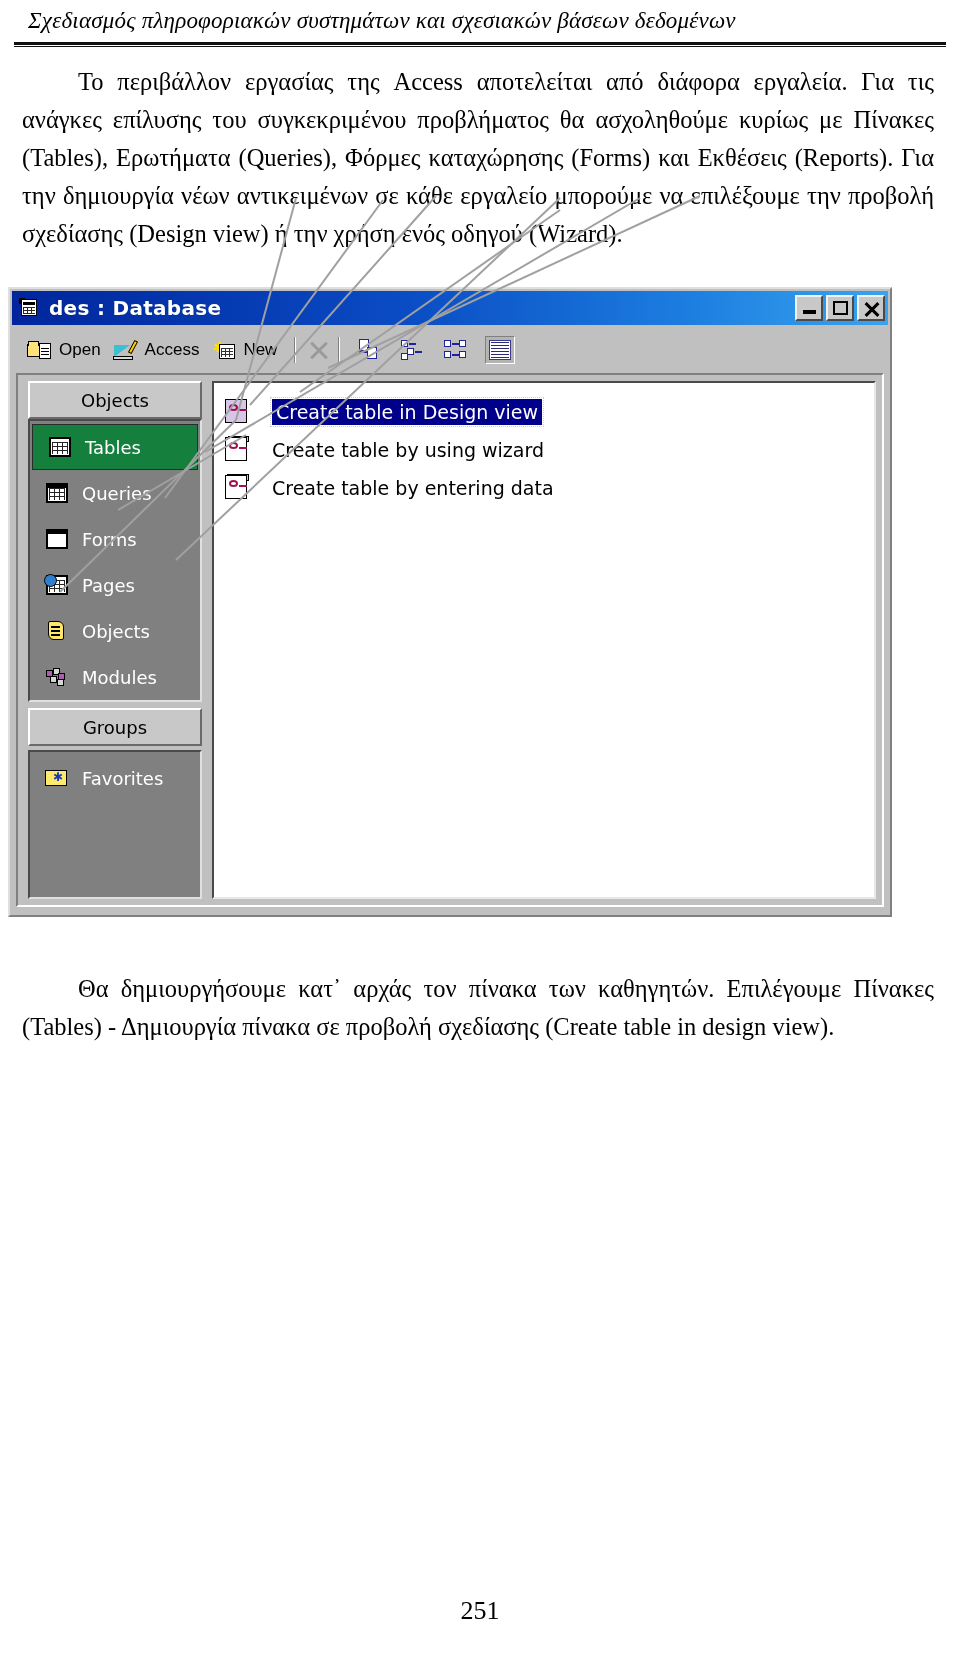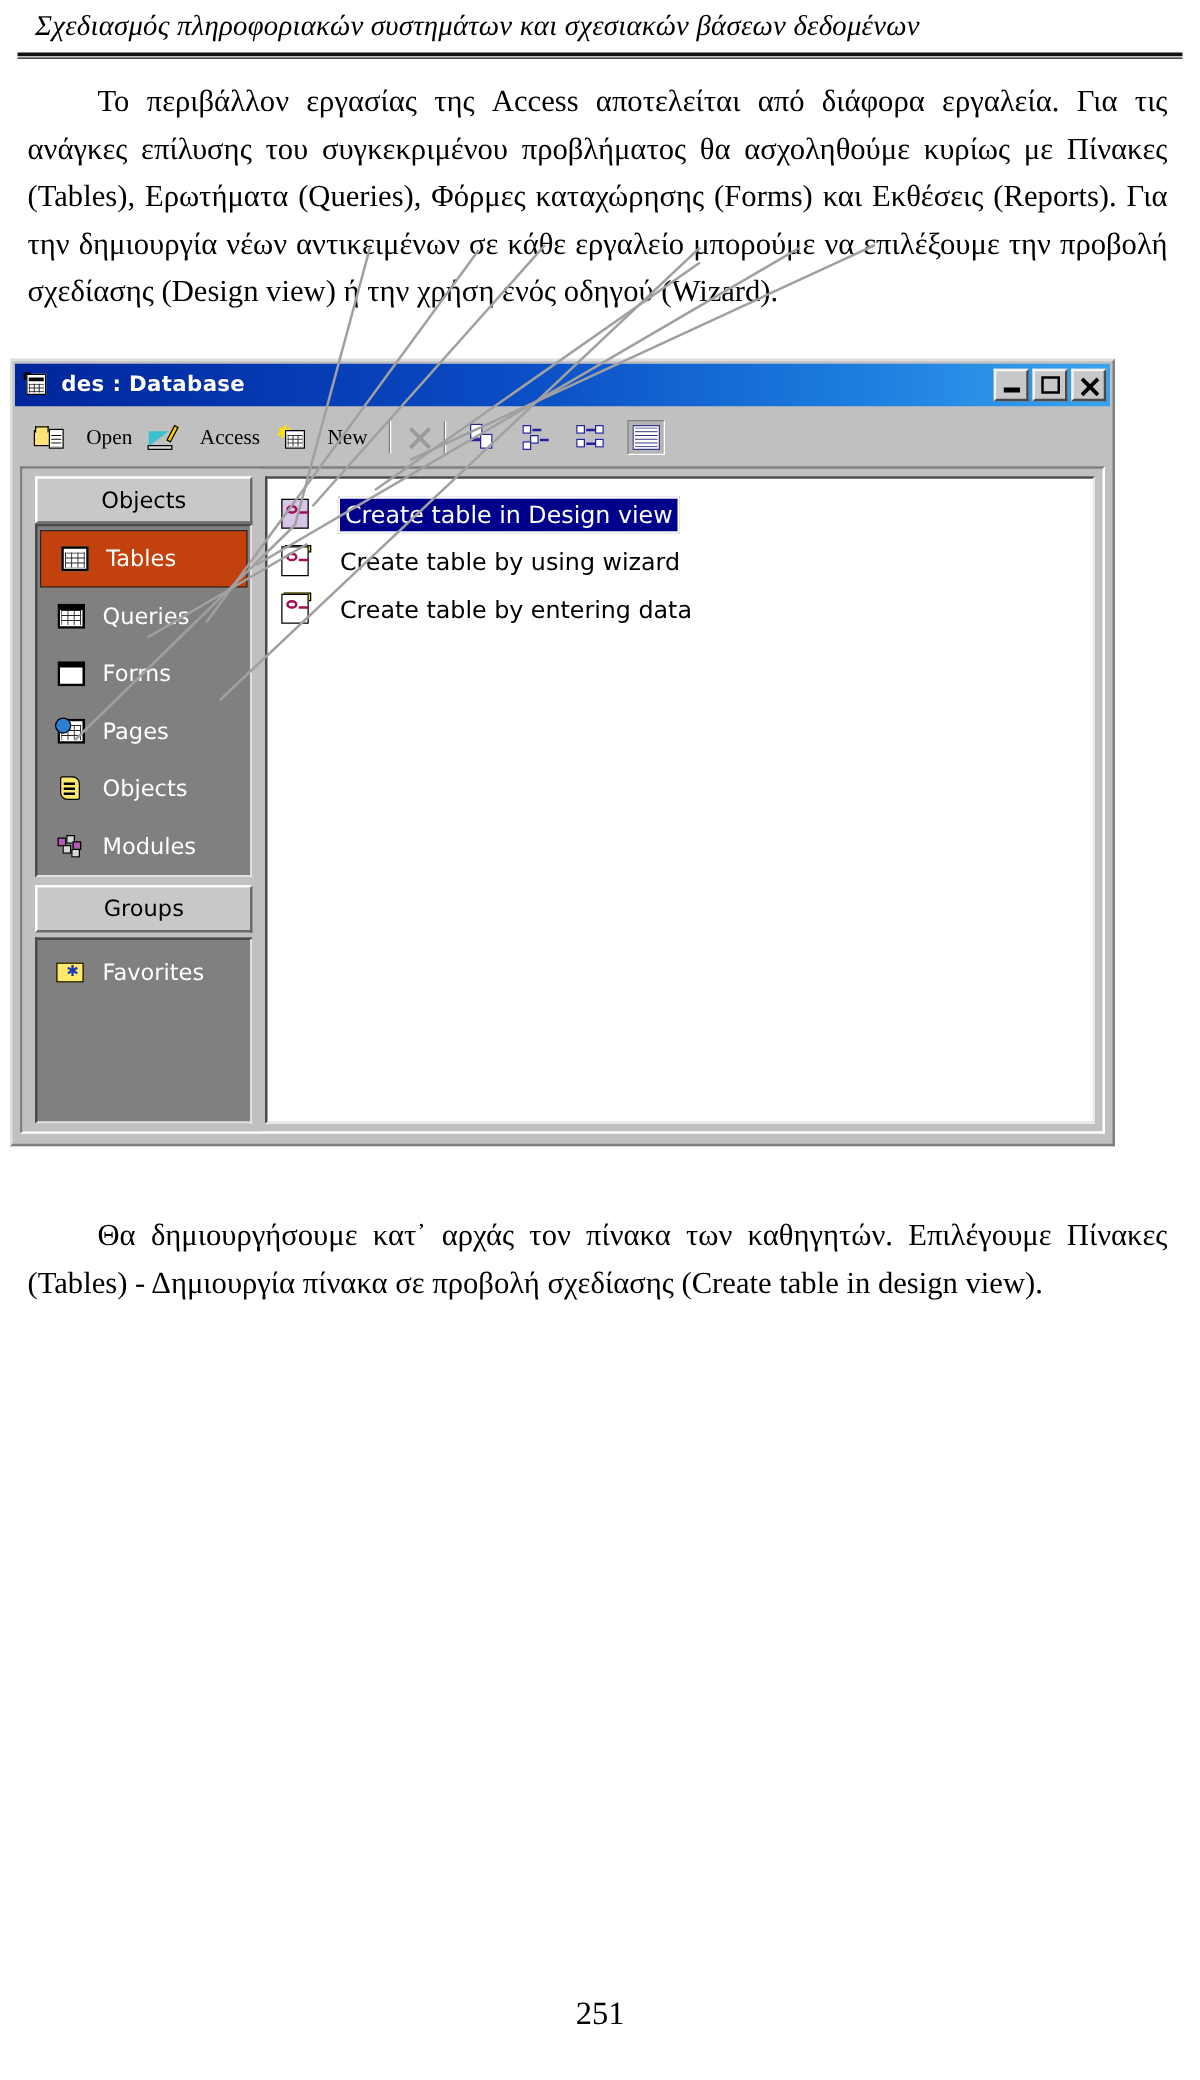--- a/index.html
+++ b/index.html
@@ -80,21 +80,21 @@
       linear-gradient(to bottom, #000 1px, transparent 1px) repeat-y,
       linear-gradient(to right, #000 1px, transparent 1px) repeat-x;
     background-size: 100% 3px, 4px 100%;
     opacity: .85;
   }
   .title-icon .tab {
     position: absolute; left: 0; top: 0; width: 6px; height: 6px;
     border-left: 2px solid #000; border-top: 2px solid #000;
   }
   .title-text {
-    color: #fff; font-size: 17px; font-weight: bold;
+    color: #fff; font-size: 20px; font-weight: bold;
     font-family: "DejaVu Sans", sans-serif;
     letter-spacing: .3px;
     flex: 1 1 auto;
     text-shadow: 0 0 1px rgba(0,0,0,.4);
   }
   .win-buttons { display: flex; gap: 3px; align-items: center; }
   .win-btn {
     width: 28px; height: 26px;
     background: #c8c8c8;
     border-top: 2px solid #f2f2f2;
@@ -117,24 +117,24 @@
   .win-btn .g-close-b { transform: rotate(-45deg); }
 
   
   .toolbar {
     height: 44px; margin: 3px 3px 0 3px;
     display: flex; align-items: center; gap: 0;
     padding-left: 10px;
     background: #c0c0c0;
   }
   .tb-item {
-    display: flex; align-items: center; gap: 18px;
+    display: flex; align-items: center; gap: 8px;
     padding: 2px 8px 2px 4px;
     color: #000; font-size: 17px;
-    font-family: Liberation Serif, serif;
+    font-family: Liberation Sans, sans-serif;
   }
   .tb-sep { width: 2px; height: 26px; margin: 0 9px;
     border-left: 1px solid #808080; border-right: 1px solid #ffffff; }
   .ico { width: 24px; height: 22px; position: relative; flex: 0 0 24px; }
 
   
   .ico-open .folder { position:absolute; left:0; top:5px; width:17px; height:13px;
     background:#ffe27a; border:1.5px solid #000; }
   .ico-open .folder::before{ content:""; position:absolute; left:0; top:-4px; width:9px; height:4px;
     background:#ffe27a; border:1.5px solid #000; border-bottom:none;}
@@ -207,21 +207,21 @@
     border-right:2px solid #e0e0e0; border-bottom:2px solid #e0e0e0;
     padding: 3px 0 0 0;
   }
   .obj-item {
     display:flex; align-items:center; gap:12px;
     height:46px; padding-left:14px;
     color:#ffffff; font-size:18px; font-family:"DejaVu Sans",sans-serif;
   }
   .obj-item.selected {
     border:1.5px solid #2b2b2b;
-    background:#c2410c;
+    background:#15803d;
     margin: 0 2px;
   }
   .oicon { width:26px;height:22px;flex:0 0 26px;position:relative; }
   .oicon .box { position:absolute;inset:1px 2px;background:#fff;border:2px solid #000; }
   .oicon .box.grid::after{content:"";position:absolute;left:1px;top:3px;right:1px;bottom:1px;
     background:linear-gradient(to bottom,#000 1px,transparent 1px) repeat-y,
                linear-gradient(to right,#000 1px,transparent 1px) repeat-x;
     background-size:100% 4px,5px 100%; opacity:.85;}
   .oicon .hdr { position:absolute; left:3px; top:2px; right:3px; height:4px; background:#000; }
   .oicon .teal { position:absolute; left:5px; top:5px; right:4px; bottom:3px; background:#1c8f8f; }

